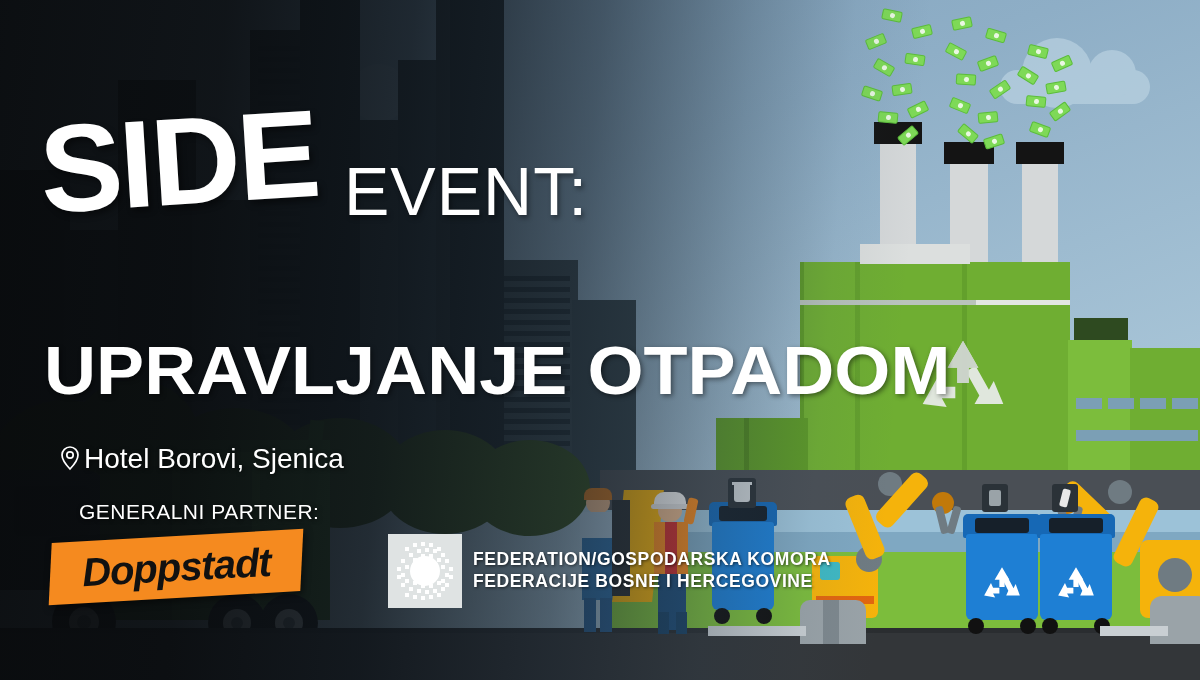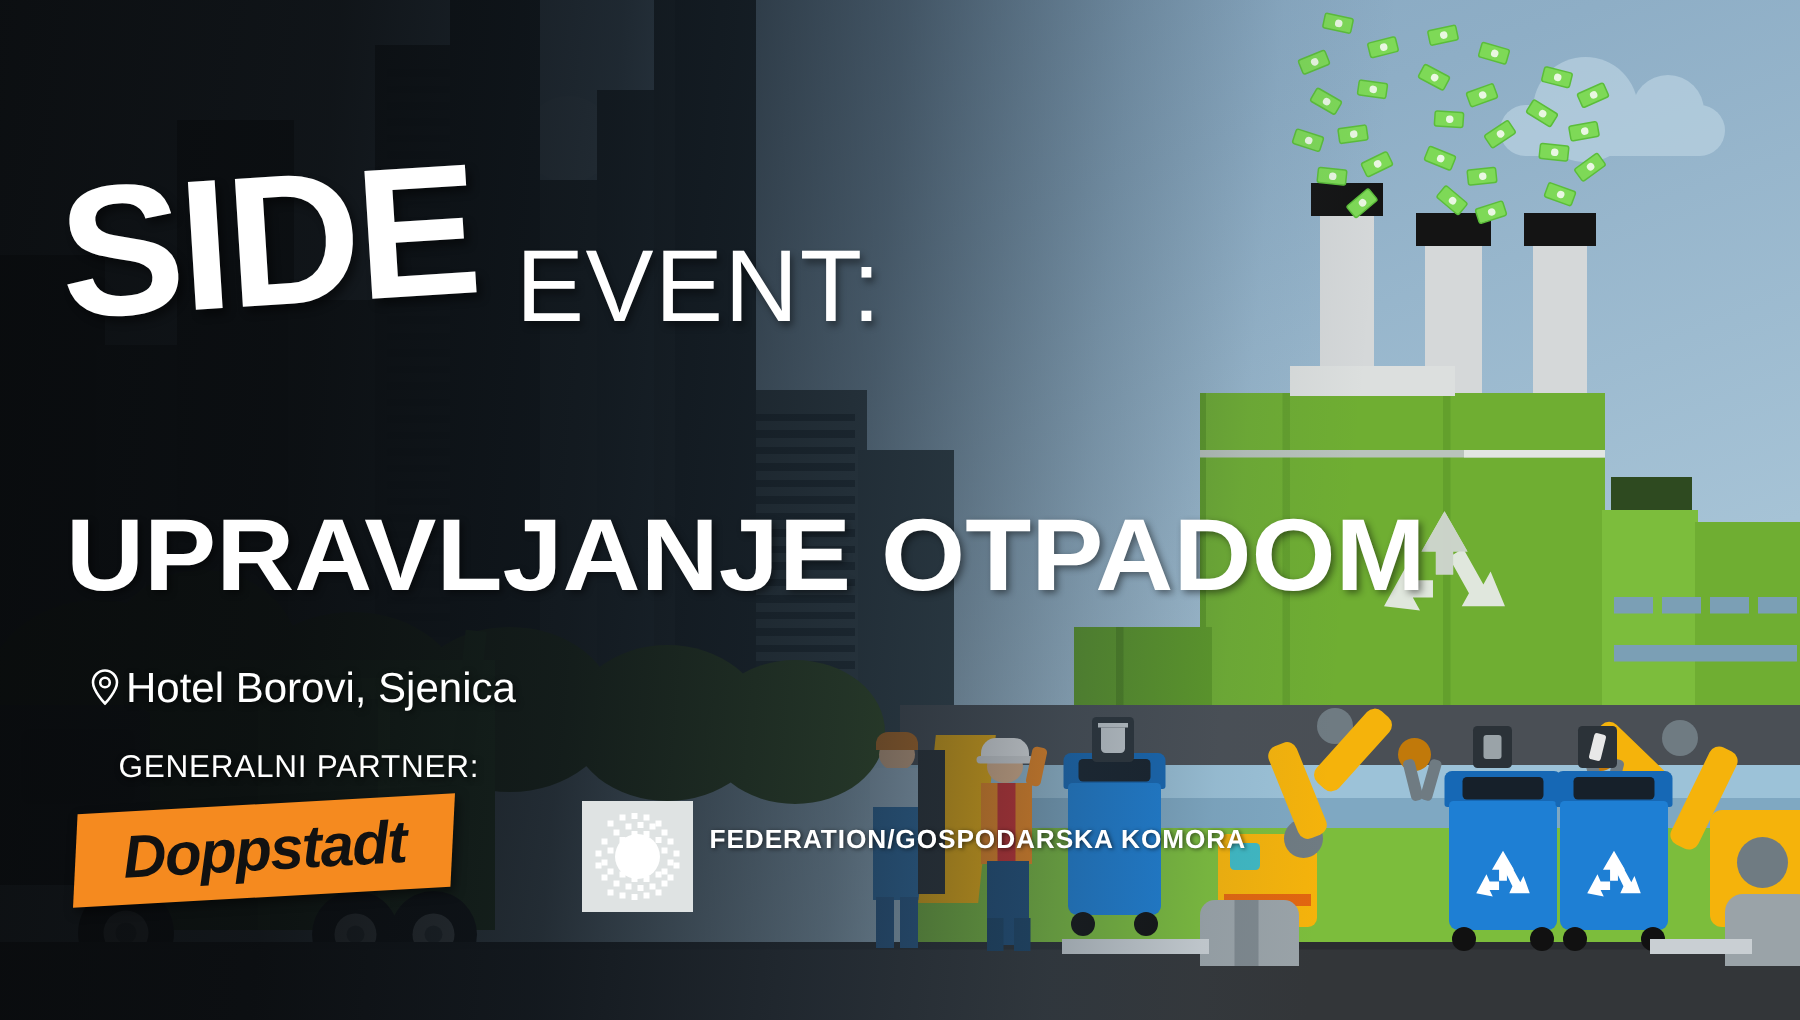--- a/index.html
+++ b/index.html
@@ -522,17 +522,18 @@
                 <rect x="49" y="59" width="4" height="4"></rect>
               <rect x="25" y="61" width="4" height="4"></rect>
                 <rect x="41" y="61" width="4" height="4"></rect>
               <rect x="33" y="62" width="4" height="4"></rect>
             </g>
           </g>
         </svg>
       </div>
       <div class="pk-text">
         <div class="pk-l1">FEDERATION/GOSPODARSKA KOMORA</div>
+        <div class="pk-l2">FEDERACIJE  BOSNE  I  HERCEGOVINE</div>
       </div>
     </div>
 
   </div>
 </div>
 
 </body></html>

